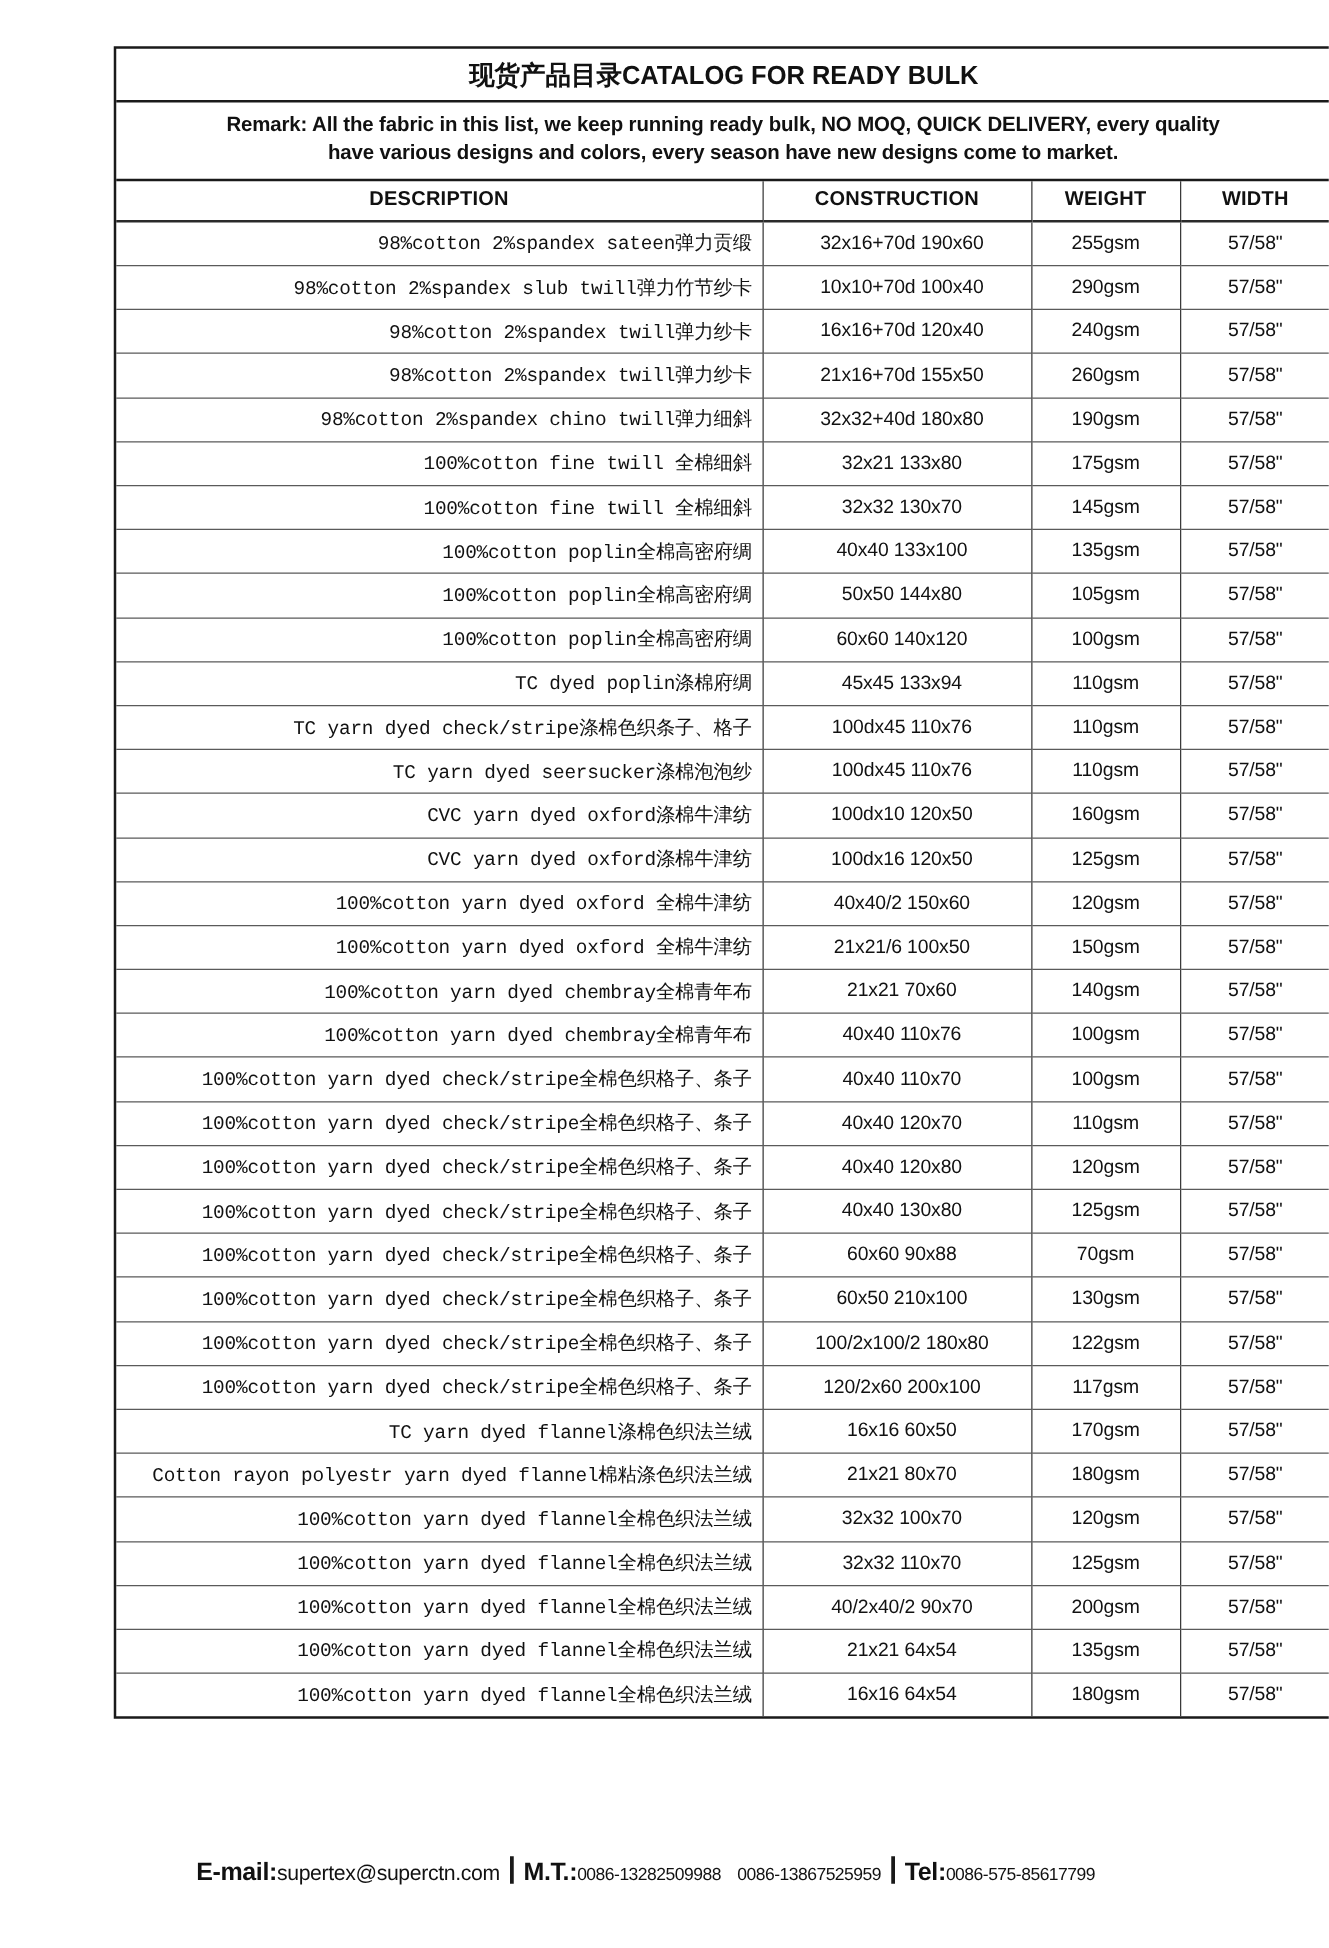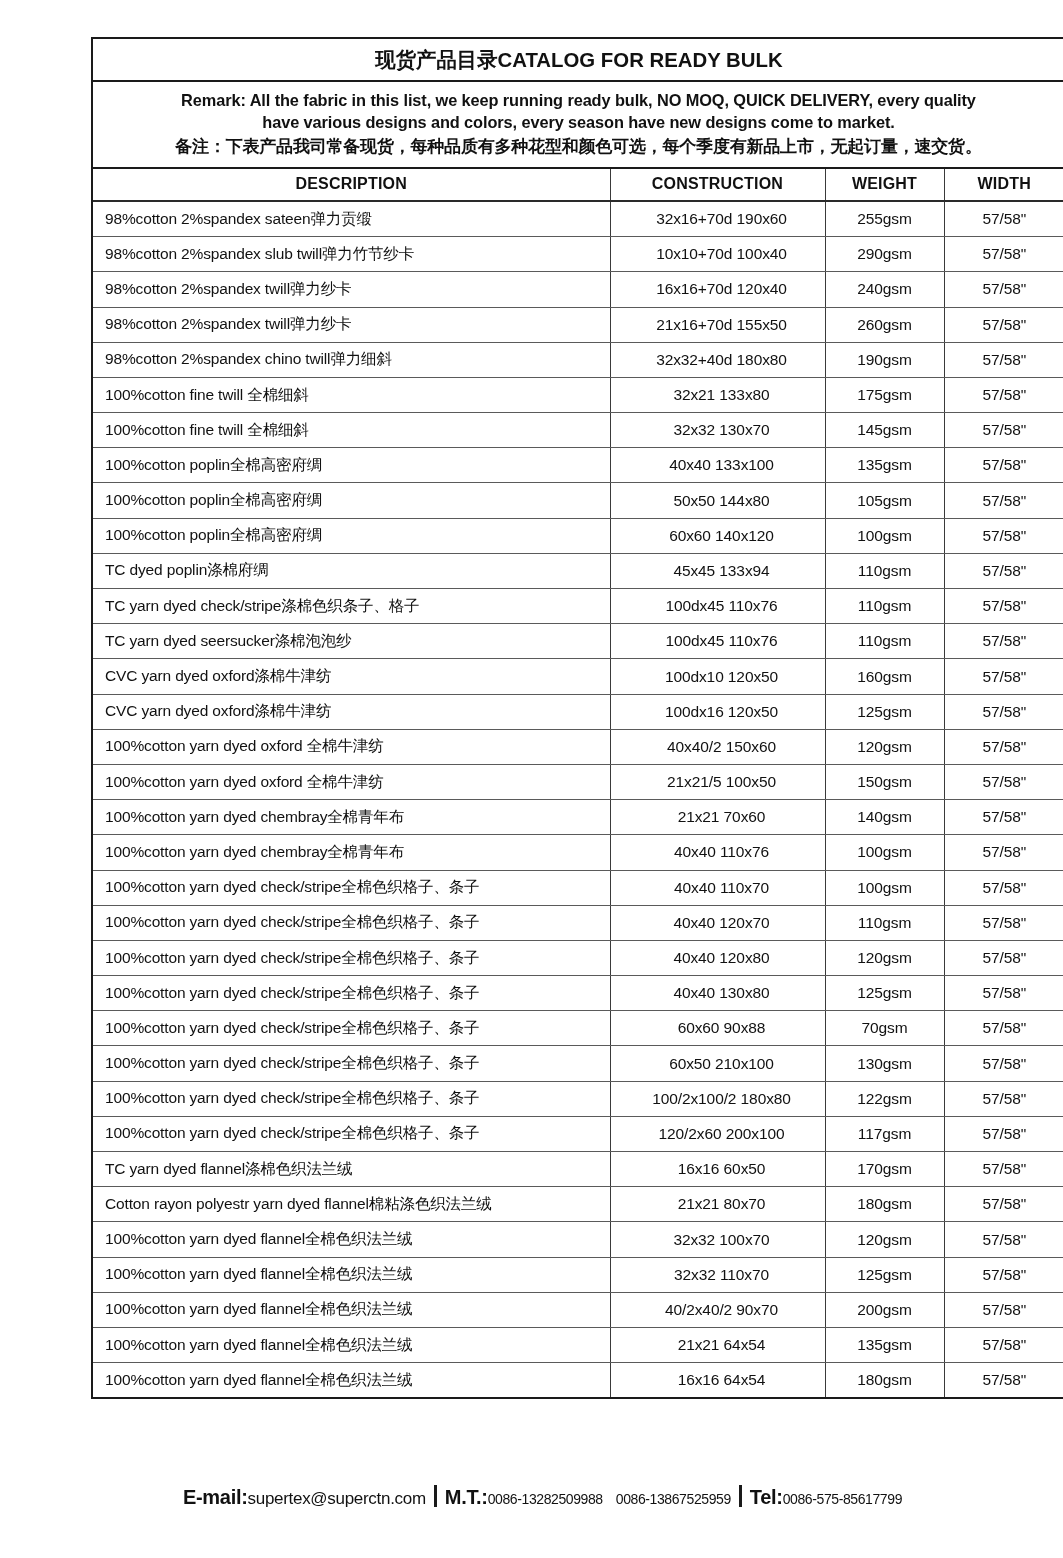--- a/index.html
+++ b/index.html
@@ -92,44 +92,45 @@
   table.catalog thead th {
     height: 31px;
     font-size: 16px;
     font-weight: bold;
     text-align: center;
     border-top: none;
     border-bottom: 2px solid #2a2a2a;
     letter-spacing: 0.2px;
   }
   table.catalog tbody td.desc {
-    text-align: left;
+    text-align: right;
     padding-left: 12px;
     letter-spacing: -0.15px;
+    font-family: Liberation Mono, monospace;
   }
   table.catalog tbody td.cst {
     text-align: center;
     padding-left: 16px;
     letter-spacing: -0.1px;
   }
   table.catalog tbody td.wt,
   table.catalog tbody td.wd {
     text-align: center;
     letter-spacing: -0.1px;
   }
   table.catalog tbody tr:last-child td { border-bottom: none; }
   table.catalog tbody td:first-child,
   table.catalog thead th:first-child { border-left: none; }
   table.catalog tbody td:last-child,
   table.catalog thead th:last-child { border-right: none; }
 
   
   .footer {
     position: absolute;
-    left: 55px;
+    left: 29px;
     top: 1482px;
     width: 975px;
     display: flex;
     align-items: baseline;
     justify-content: center;
     white-space: nowrap;
   }
   .f-lab {
     font-size: 20px;
     font-weight: bold;
@@ -163,21 +164,20 @@
 
   <div class="doc-frame">
 
     <div class="title-band">
       <div class="doc-title">现货产品目录CATALOG FOR READY BULK</div>
     </div>
 
     <div class="remark-band">
       <div class="remark-en">Remark: All the fabric in this list, we keep running ready bulk, NO MOQ, QUICK DELIVERY, every quality</div>
       <div class="remark-en">have  various designs and colors, every season have new designs come to market.</div>
-      <div class="remark-cn">备注：下表产品我司常备现货，每种品质有多种花型和颜色可选，每个季度有新品上市，无起订量，速交货。</div>
     </div>
 
     <table class="catalog">
       <colgroup>
         <col class="c-desc">
           <col class="c-const">
           <col class="c-wt">
           <col class="c-wd">
       </colgroup>
       <thead>
@@ -280,21 +280,21 @@
             <td class="wd">57/58"</td>
           </tr>
           <tr>
             <td class="desc">100%cotton yarn dyed oxford 全棉牛津纺</td>
             <td class="cst">40x40/2 150x60</td>
             <td class="wt">120gsm</td>
             <td class="wd">57/58"</td>
           </tr>
           <tr>
             <td class="desc">100%cotton yarn dyed oxford 全棉牛津纺</td>
-            <td class="cst">21x21/5 100x50</td>
+            <td class="cst">21x21/6 100x50</td>
             <td class="wt">150gsm</td>
             <td class="wd">57/58"</td>
           </tr>
           <tr>
             <td class="desc">100%cotton yarn dyed chembray全棉青年布</td>
             <td class="cst">21x21 70x60</td>
             <td class="wt">140gsm</td>
             <td class="wd">57/58"</td>
           </tr>
           <tr>

